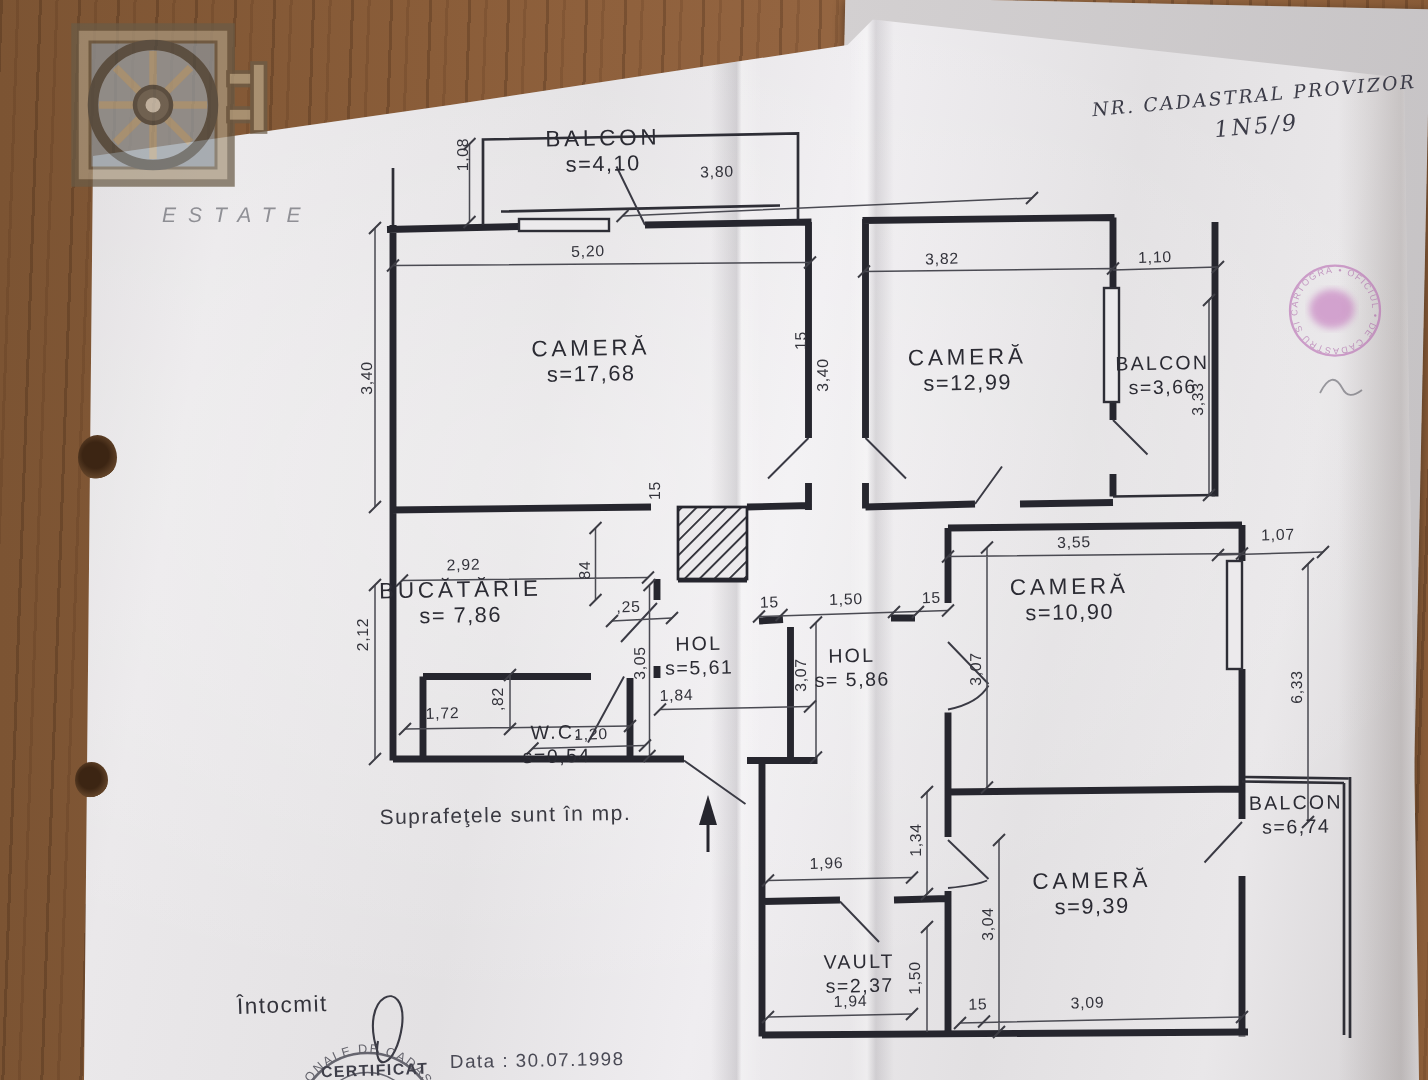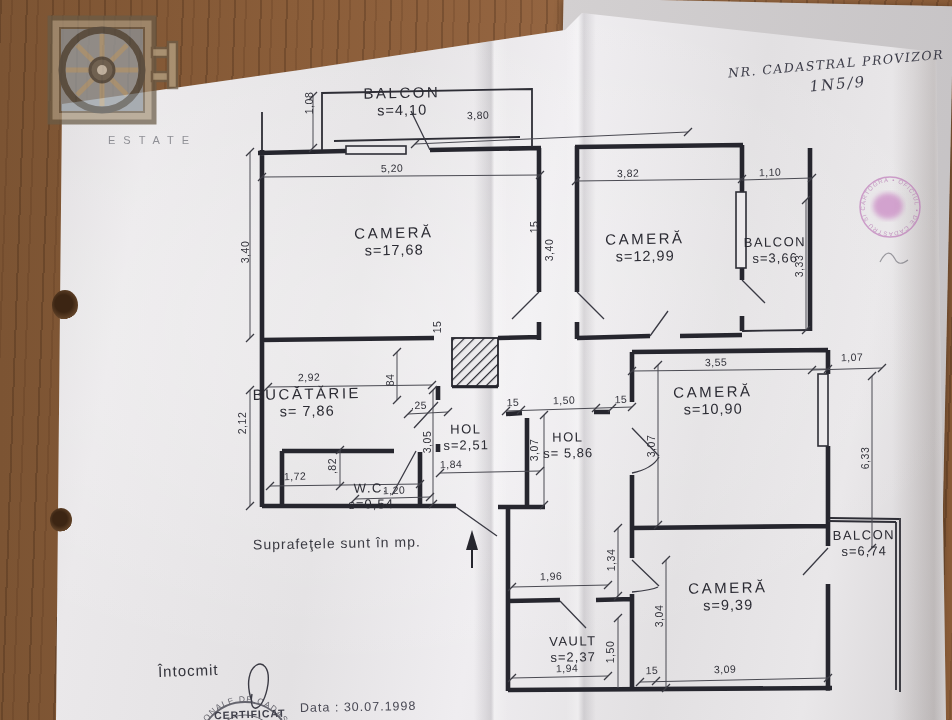--- a/index.html
+++ b/index.html
@@ -34,21 +34,21 @@
   .note{position:absolute;left:253px;top:543px;transform:translate(0,-50%) rotate(-1deg);font-size:14px;letter-spacing:1px;color:#3a3a42;}
   .intocmit{position:absolute;left:158px;top:662px;font-size:15px;letter-spacing:1px;color:#33333b;transform:rotate(-2deg);}
   .datestamp{position:absolute;left:300px;top:700px;font-size:12.5px;color:#4a4a55;transform:rotate(-1deg);letter-spacing:1px;}
   .certif{position:absolute;left:214px;top:708px;font-size:10.5px;font-weight:bold;letter-spacing:1px;color:#3f3f4a;transform:rotate(-2deg);}
   .handw{position:absolute;left:722px;top:56px;width:230px;transform:rotate(-5deg);color:#3c3c48;text-align:center;font-family:"DejaVu Serif",serif;font-style:italic;}
   .handw .l1{font-size:12.5px;letter-spacing:1.5px;white-space:nowrap;}
   .handw .l2{font-size:15px;margin-top:4px;letter-spacing:2px;}
   
   .logo{position:absolute;left:36px;top:14px;width:230px;opacity:.88;}
   .logo .brand{font-family:"Liberation Serif",serif;font-weight:bold;font-size:46px;letter-spacing:9px;color:rgba(70,71,78,.78);margin-top:-6px;}
-  .logo .estate{font-size:11px;letter-spacing:8px;color:rgba(95,96,104,.75);margin:-2px 0 0 72px;}
+  .logo .estate{font-size:14px;letter-spacing:8px;color:rgba(95,96,104,.75);margin:-2px 0 0 72px;font-style:italic;}
 </style>
 </head>
 <body>
 
 <div id="scene">
   <div class="wood"></div>
   <div class="backsheet"></div>
 
   <div class="paper">
     <div class="topshadow"></div>
@@ -184,21 +184,21 @@
   <div class="room sm" style="left:775px;top:250px">
       <span class="n">BALCON</span>
       <span class="a">s=3,66</span>
     </div>
   <div class="room" style="left:307px;top:402px">
       <span class="n">BUCĂTĂRIE</span>
       <span class="a">s= 7,86</span>
     </div>
   <div class="room sm" style="left:466px;top:437px">
       <span class="n">HOL</span>
-      <span class="a">s=2,51</span>
+      <span class="a">s=5,61</span>
     </div>
   <div class="room sm" style="left:568px;top:445px">
       <span class="n">HOL</span>
       <span class="a">s= 5,86</span>
     </div>
   <div class="room sm" style="left:371px;top:496px">
       <span class="n">W.C.</span>
       <span class="a">s=0,54</span>
     </div>
   <div class="room" style="left:713px;top:400px">

